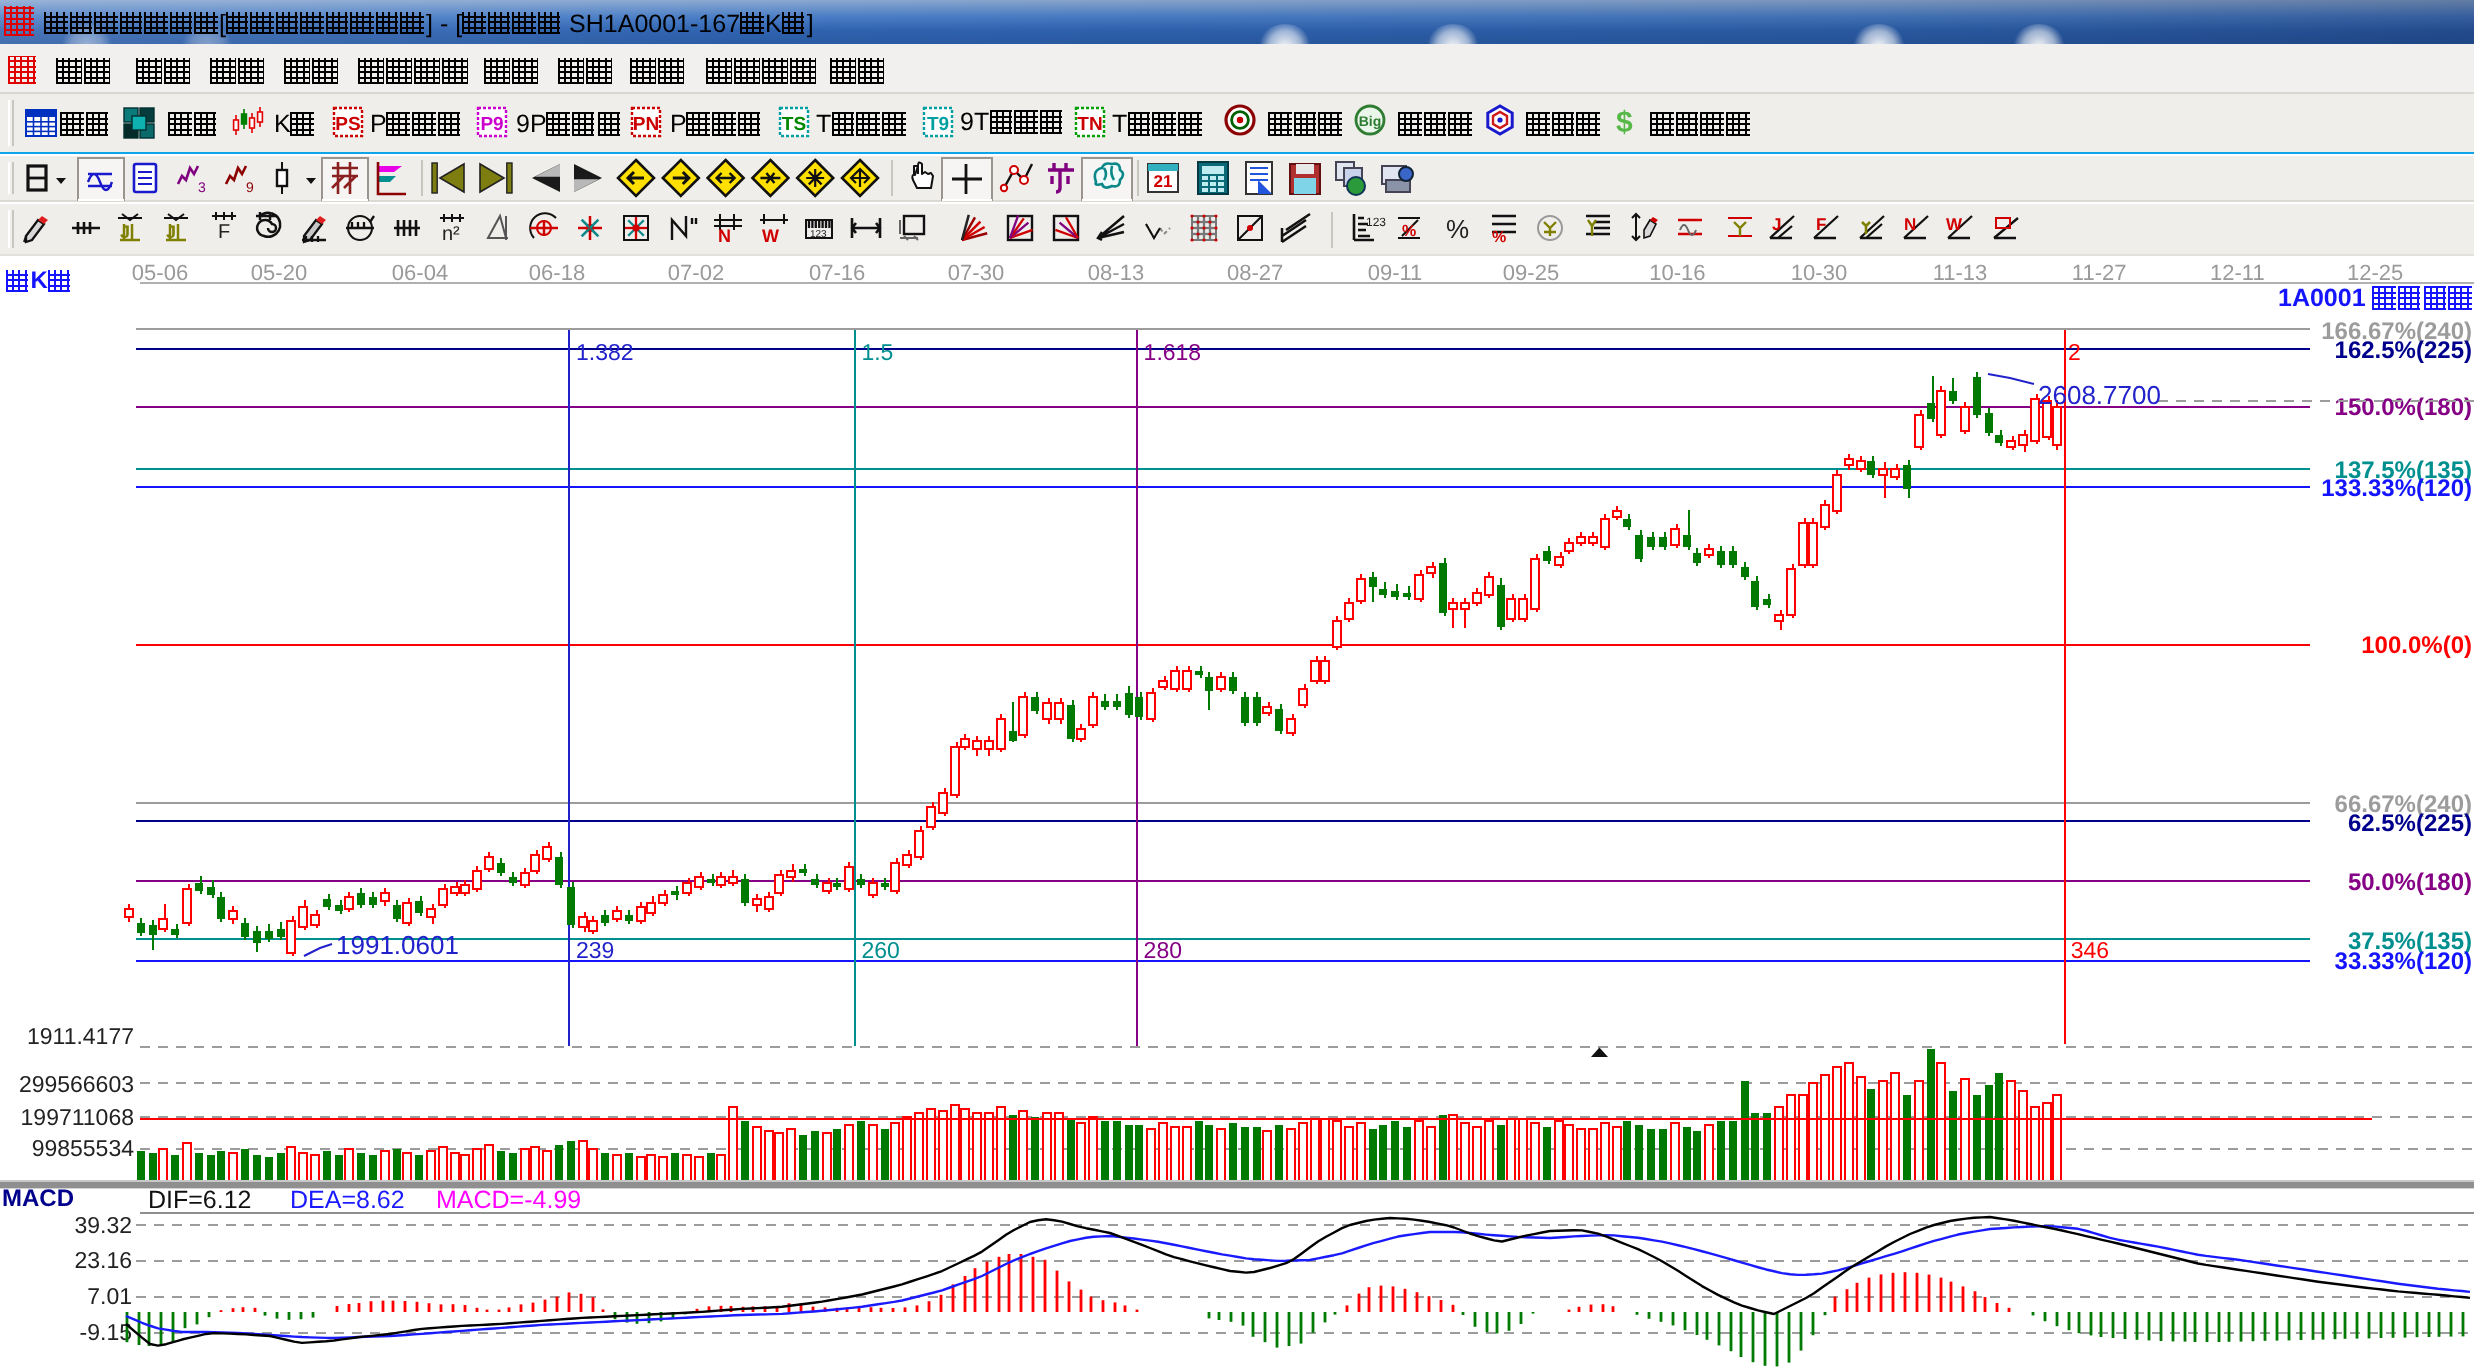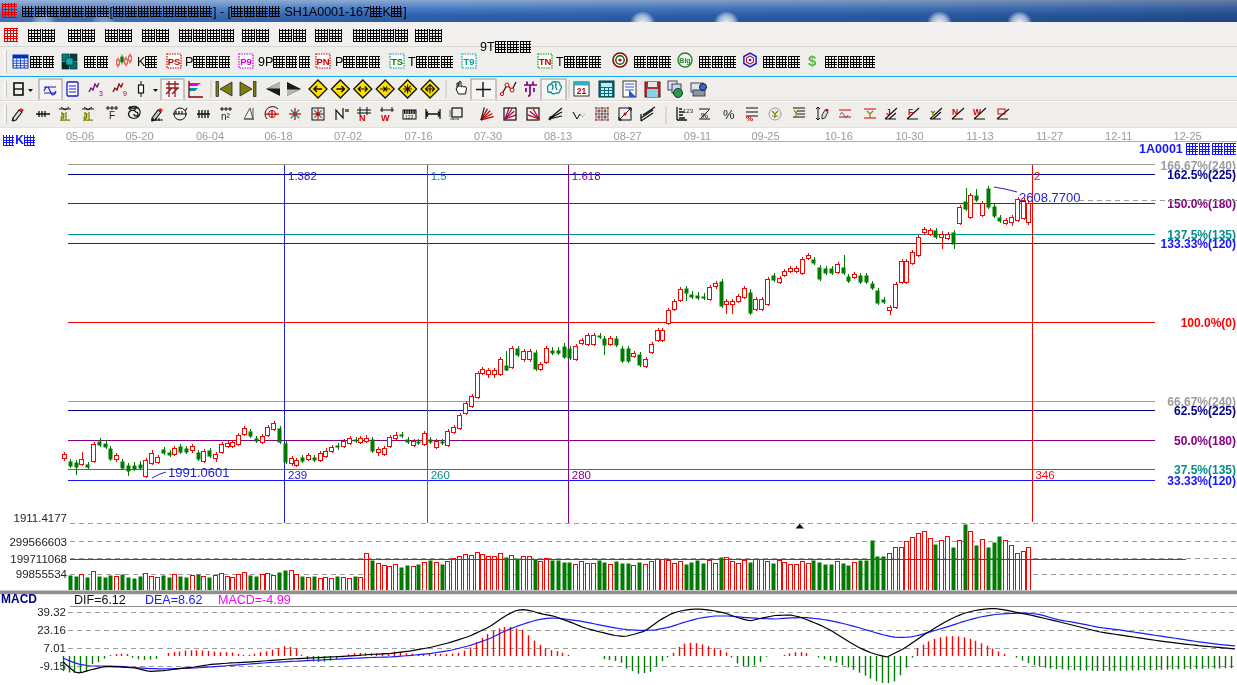--- a/index.html
+++ b/index.html
@@ -91,21 +91,21 @@
 <div class="lab " style="left:315px;top:29px"><i class="cj" style="width:12.5px;height:12.5px;margin-right:1.5px;color:#000"></i><i class="cj" style="width:12.5px;height:12.5px;margin-right:1.5px;color:#000"></i></div>
 <div class="lab " style="left:353px;top:29px"><i class="cj" style="width:12.5px;height:12.5px;margin-right:1.5px;color:#000"></i><i class="cj" style="width:12.5px;height:12.5px;margin-right:1.5px;color:#000"></i><i class="cj" style="width:12.5px;height:12.5px;margin-right:1.5px;color:#000"></i><i class="cj" style="width:12.5px;height:12.5px;margin-right:1.5px;color:#000"></i></div>
 <div class="lab " style="left:415px;top:29px"><i class="cj" style="width:12.5px;height:12.5px;margin-right:1.5px;color:#000"></i><i class="cj" style="width:12.5px;height:12.5px;margin-right:1.5px;color:#000"></i></div>
 <div class="lab " style="left:30px;top:55px"><i class="cj" style="width:11.5px;height:11.5px;margin-right:1.2px;color:#000"></i><i class="cj" style="width:11.5px;height:11.5px;margin-right:1.2px;color:#000"></i></div>
 <div class="lab " style="left:84px;top:55px"><i class="cj" style="width:11.5px;height:11.5px;margin-right:1.2px;color:#000"></i><i class="cj" style="width:11.5px;height:11.5px;margin-right:1.2px;color:#000"></i></div>
 <div class="lab " style="left:137px;top:55px"><span class="lt">K</span><i class="cj" style="width:11.5px;height:11.5px;margin-right:1.2px;color:#000"></i></div>
 <div class="lab " style="left:185px;top:55px"><span class="lt">P</span><i class="cj" style="width:11.5px;height:11.5px;margin-right:1.2px;color:#000"></i><i class="cj" style="width:11.5px;height:11.5px;margin-right:1.2px;color:#000"></i><i class="cj" style="width:11.5px;height:11.5px;margin-right:1.2px;color:#000"></i></div>
 <div class="lab " style="left:258px;top:55px"><span class="lt">9P</span><i class="cj" style="width:11.5px;height:11.5px;margin-right:1.2px;color:#000"></i><i class="cj" style="width:11.5px;height:11.5px;margin-right:1.2px;color:#000"></i><i class="cj" style="width:11.5px;height:11.5px;margin-right:1.2px;color:#000"></i></div>
 <div class="lab " style="left:335px;top:55px"><span class="lt">P</span><i class="cj" style="width:11.5px;height:11.5px;margin-right:1.2px;color:#000"></i><i class="cj" style="width:11.5px;height:11.5px;margin-right:1.2px;color:#000"></i><i class="cj" style="width:11.5px;height:11.5px;margin-right:1.2px;color:#000"></i></div>
 <div class="lab " style="left:408px;top:55px"><span class="lt">T</span><i class="cj" style="width:11.5px;height:11.5px;margin-right:1.2px;color:#000"></i><i class="cj" style="width:11.5px;height:11.5px;margin-right:1.2px;color:#000"></i><i class="cj" style="width:11.5px;height:11.5px;margin-right:1.2px;color:#000"></i></div>
-<div class="lab " style="left:480px;top:40px"><span class="lt">9T</span><i class="cj" style="width:11.5px;height:11.5px;margin-right:1.2px;color:#000"></i><i class="cj" style="width:11.5px;height:11.5px;margin-right:1.2px;color:#000"></i><i class="cj" style="width:11.5px;height:11.5px;margin-right:1.2px;color:#000"></i></div>
+<div class="lab " style="left:480px;top:54px"><span class="lt">9T</span><i class="cj" style="width:11.5px;height:11.5px;margin-right:1.2px;color:#000"></i><i class="cj" style="width:11.5px;height:11.5px;margin-right:1.2px;color:#000"></i><i class="cj" style="width:11.5px;height:11.5px;margin-right:1.2px;color:#000"></i></div>
 <div class="lab " style="left:556px;top:55px"><span class="lt">T</span><i class="cj" style="width:11.5px;height:11.5px;margin-right:1.2px;color:#000"></i><i class="cj" style="width:11.5px;height:11.5px;margin-right:1.2px;color:#000"></i><i class="cj" style="width:11.5px;height:11.5px;margin-right:1.2px;color:#000"></i></div>
 <div class="lab " style="left:634px;top:55px"><i class="cj" style="width:11.5px;height:11.5px;margin-right:1.2px;color:#000"></i><i class="cj" style="width:11.5px;height:11.5px;margin-right:1.2px;color:#000"></i><i class="cj" style="width:11.5px;height:11.5px;margin-right:1.2px;color:#000"></i></div>
 <div class="lab " style="left:699px;top:55px"><i class="cj" style="width:11.5px;height:11.5px;margin-right:1.2px;color:#000"></i><i class="cj" style="width:11.5px;height:11.5px;margin-right:1.2px;color:#000"></i><i class="cj" style="width:11.5px;height:11.5px;margin-right:1.2px;color:#000"></i></div>
 <div class="lab " style="left:763px;top:55px"><i class="cj" style="width:11.5px;height:11.5px;margin-right:1.2px;color:#000"></i><i class="cj" style="width:11.5px;height:11.5px;margin-right:1.2px;color:#000"></i><i class="cj" style="width:11.5px;height:11.5px;margin-right:1.2px;color:#000"></i></div>
 <div class="lab " style="left:825px;top:55px"><i class="cj" style="width:11.5px;height:11.5px;margin-right:1.2px;color:#000"></i><i class="cj" style="width:11.5px;height:11.5px;margin-right:1.2px;color:#000"></i><i class="cj" style="width:11.5px;height:11.5px;margin-right:1.2px;color:#000"></i><i class="cj" style="width:11.5px;height:11.5px;margin-right:1.2px;color:#000"></i></div>
 <div class="tb" id="tb2">
     <div class="grip"></div>
  <svg width="1237" height="23" style="position:absolute;left:0;top:0">
       <rect x="14" y="5" width="9" height="12" fill="none" stroke="#111" stroke-width="1.6"></rect>
       <line x1="14" y1="11" x2="23" y2="11" stroke="#111" stroke-width="1.4"></line>

